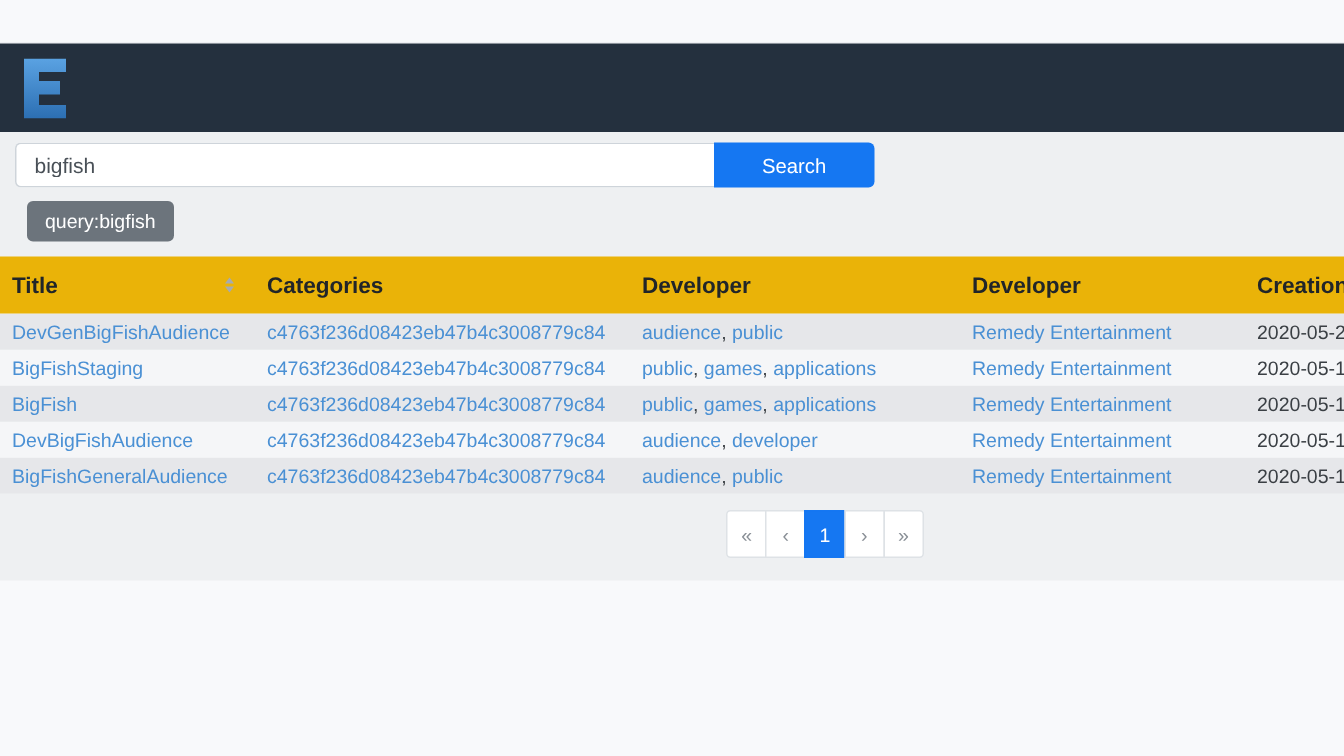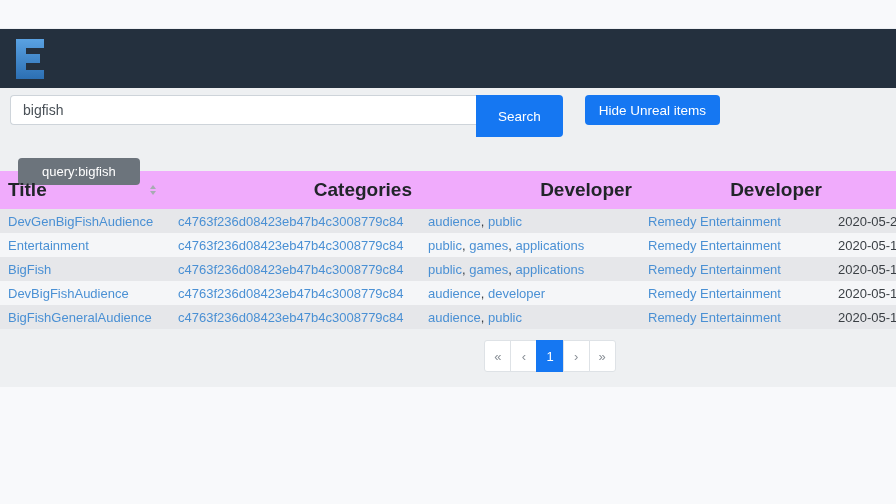--- a/index.html
+++ b/index.html
@@ -25,38 +25,38 @@
   .input-group { display:flex; height:30px; }
   .search-input {
     width:466px; height:30px; border:1px solid #ced4da; border-right:none;
     border-radius:4px 0 0 4px; padding:0 12px; font-size:14px; color:#495057;
     background:#fff; outline:none; font-family:"Liberation Sans", sans-serif;
   }
   .btn {
     border:none; color:#fff; background:#1577f2; font-size:13.5px;
     cursor:pointer; font-family:"Liberation Sans", sans-serif;
   }
-  .btn-search { height:42px; padding:0 22px; border-radius:0 4px 4px 0; }
+  .btn-search { height:30px; padding:0 32px; border-radius:0 4px 4px 0; }
   .btn-hide { height:30px; padding:0 14px; border-radius:4px; margin-left:22px; }
   
   .badge-row { padding:9px 0 0 18px; height:37px; }
   .query-badge {
     display:inline-block; background:#6c747c; color:#fff; font-size:13px;
-    padding:7px 24px; border-radius:4px; line-height:1;margin-top:24px;
+    padding:7px 12px; border-radius:4px; line-height:1;
   }
   
   .items-table { width:1100px; border-collapse:collapse; table-layout:fixed; margin-top:9px; }
   .items-table col.c-title { width:170px; }
   .items-table col.c-ns { width:250px; }
   .items-table col.c-cat { width:220px; }
   .items-table col.c-dev { width:190px; }
   .items-table col.c-date { width:270px; }
   .items-table th {
-    text-align:right; font-size:19px; color:#212529; font-weight:bold;
-    height:38px; padding:0 8px; background:#f0abfc; white-space:nowrap;
+    text-align:left; font-size:15px; color:#212529; font-weight:bold;
+    height:38px; padding:0 8px; background:#eab308; white-space:nowrap;
   }
   .items-table td {
     height:24px; padding:0 8px; font-size:13px; white-space:nowrap;
     overflow:hidden; color:#3a3f44; background:#f5f6f8;
   }
   .items-table tr.odd td { background:#e6e7ea; }
   .lnk { color:#4a90d4; text-decoration:none; cursor:pointer; }
   .th-inner { display:flex; align-items:center; }
   .sort-icon {
     display:inline-flex; flex-direction:column; align-items:center;
@@ -98,21 +98,20 @@
   </span>
 </div>
 
 <div class="content">
 
   <div class="search-row">
     <div class="input-group">
       <input class="search-input" type="text" value="bigfish" style="">
       <button class="btn btn-search">Search</button>
     </div>
-    <button class="btn btn-hide">Hide Unreal items</button>
   </div>
 
   <div class="badge-row">
     <span class="query-badge">query:bigfish</span>
   </div>
 
   <table class="items-table">
     <colgroup>
       <col class="c-title">
         <col class="c-ns">
@@ -139,21 +138,21 @@
     </thead>
     <tbody>
         <tr class="odd">
           <td><a class="lnk">DevGenBigFishAudience</a></td>
           <td><a class="lnk">c4763f236d08423eb47b4c3008779c84</a></td>
           <td><a class="lnk">audience</a>, <a class="lnk">public</a></td>
           <td><a class="lnk">Remedy Entertainment</a></td>
           <td>2020-05-2</td>
         </tr>
         <tr>
-          <td><a class="lnk">Entertainment</a></td>
+          <td><a class="lnk">BigFishStaging</a></td>
           <td><a class="lnk">c4763f236d08423eb47b4c3008779c84</a></td>
           <td><a class="lnk">public</a>, <a class="lnk">games</a>, <a class="lnk">applications</a></td>
           <td><a class="lnk">Remedy Entertainment</a></td>
           <td>2020-05-1</td>
         </tr>
         <tr class="odd">
           <td><a class="lnk">BigFish</a></td>
           <td><a class="lnk">c4763f236d08423eb47b4c3008779c84</a></td>
           <td><a class="lnk">public</a>, <a class="lnk">games</a>, <a class="lnk">applications</a></td>
           <td><a class="lnk">Remedy Entertainment</a></td>

